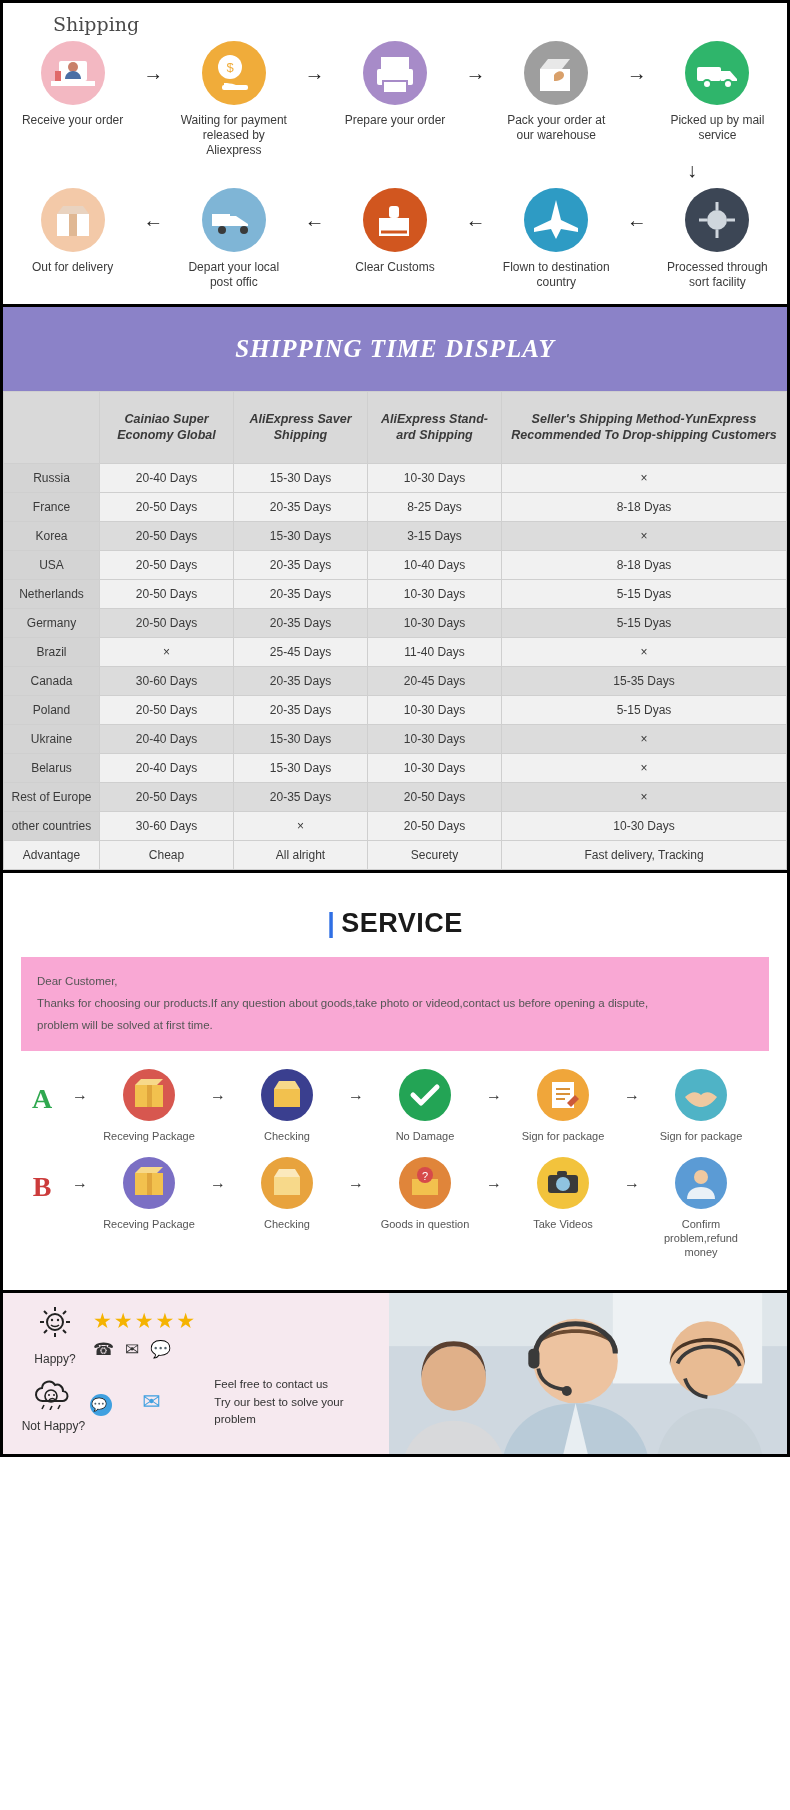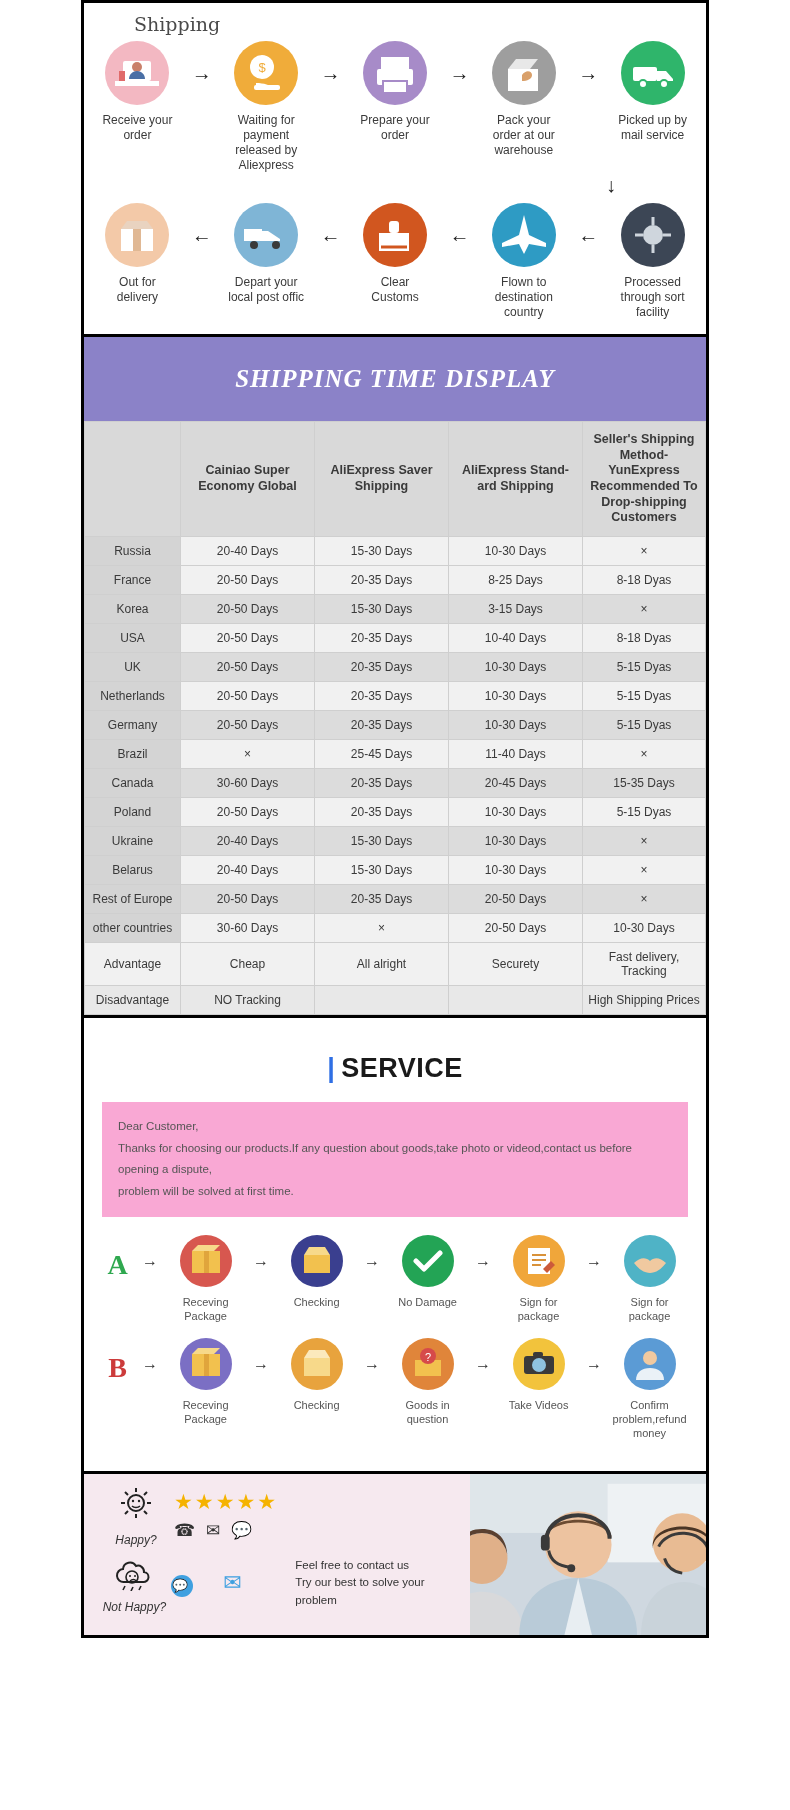--- a/index.html
+++ b/index.html
@@ -3,21 +3,21 @@
 <meta charset="utf-8">
 <style>
   * { box-sizing: border-box; }
   html, body { margin:0; padding:0; }
   body {
     width: 790px;
     font-family: "Liberation Sans", sans-serif;
     background: #ffffff;
     color: #333;
   }
-  .page { width: 628px; margin: 0 auto; }
+  .page { width: 790px; margin: 0 auto; }
 
   
   .shipping-block {
     border: 3px solid #000;
     padding: 6px 10px 14px 10px;
     background: #fff;
   }
   .shipping-title {
     font-family: "DejaVu Serif", serif;
     font-size: 19px;
@@ -85,20 +85,21 @@
     font-size: 12px;
   }
   table.ship-table th, table.ship-table td {
     border: 1px solid #cfcfcf;
     text-align: center;
     padding: 7px 4px;
     color: #3a3a3a;
   }
   table.ship-table thead th {
     background: #d9d9d9;
+    font-style: italic;
     font-weight: bold;
     font-size: 12.5px;
     line-height: 1.25;
     padding: 10px 6px;
     height: 72px;
   }
   table.ship-table thead th.corner { background: #d9d9d9; }
   td.country { background: #d4d4d4; font-size: 12px; }
   tr.odd td { background: #f1f1f1; }
   tr.even td { background: #dcdcdc; }
@@ -152,21 +153,21 @@
     display: flex;
     border: 3px solid #000;
     border-top: none;
     background: #f6e9ef;
     height: 164px;
     overflow: hidden;
   }
   .fb-left { width: 386px; padding: 10px 8px 8px 14px; position: relative; }
   .fb-right { flex: 1; background: #8aa7bd; position: relative; overflow: hidden; }
   .fb-row { display: flex; align-items: center; margin-bottom: 6px; }
-  .fb-mood { width: 76px; text-align: center; font-style: italic; }
+  .fb-mood { width: 76px; text-align: center; }
   .fb-mood .mood-icon { font-size: 30px; line-height: 34px; }
   .fb-mood .mood-label { font-size: 12px; color: #333; margin-top: 2px; }
   .fb-icons { width: 130px; text-align: left; font-size: 20px; letter-spacing: 3px; }
   .stars { color: #f5b301; font-size: 21px; letter-spacing: 2px; }
   .fb-text { font-size: 11.5px; color: #333; line-height: 1.5; }
 </style>
 </head>
 <body>
 
 <div class="page">
@@ -335,27 +336,20 @@
           <td>3-15 Days</td>
           <td>×</td>
         </tr>
         <tr class="odd">
           <td class="country">USA</td>
           <td>20-50 Days</td>
           <td>20-35 Days</td>
           <td>10-40 Days</td>
           <td>8-18 Dyas</td>
         </tr>
-        <tr class="even">
-          <td class="country">UK</td>
-          <td>20-50 Days</td>
-          <td>20-35 Days</td>
-          <td>10-30 Days</td>
-          <td>5-15 Dyas</td>
-        </tr>
         <tr class="odd">
           <td class="country">Netherlands</td>
           <td>20-50 Days</td>
           <td>20-35 Days</td>
           <td>10-30 Days</td>
           <td>5-15 Dyas</td>
         </tr>
         <tr class="even">
           <td class="country">Germany</td>
           <td>20-50 Days</td>
@@ -411,27 +405,20 @@
           <td>×</td>
           <td>20-50 Days</td>
           <td>10-30 Days</td>
         </tr>
         <tr class="summary">
           <td class="country">Advantage</td>
           <td>Cheap</td>
           <td>All alright</td>
           <td>Securety</td>
           <td>Fast delivery, Tracking</td>
-        </tr>
-        <tr class="summary alt">
-          <td class="country">Disadvantage</td>
-          <td>NO Tracking</td>
-          <td></td>
-          <td></td>
-          <td>High Shipping Prices</td>
         </tr>
       </tbody>
     </table>
   </section>
 
   <section class="service-block">
     <div class="service-title">
       <span class="bar">|</span><span>SERVICE</span>
     </div>
 

